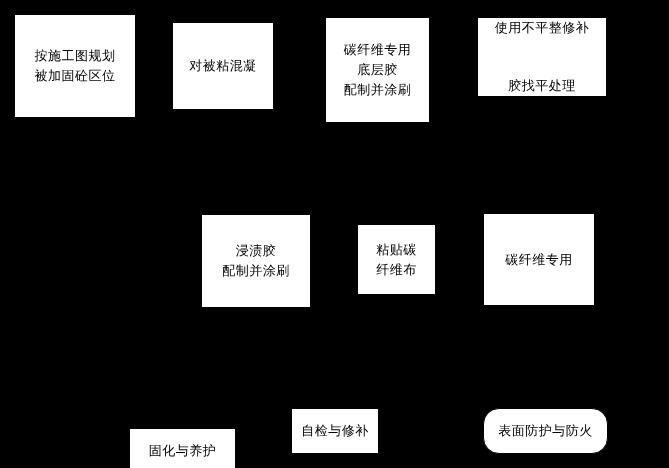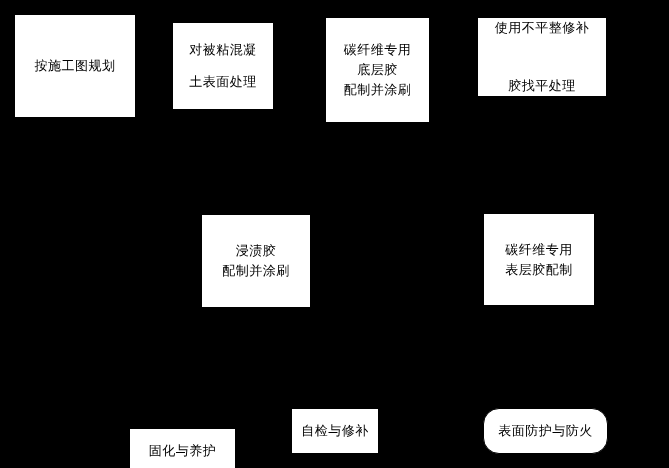--- a/index.html
+++ b/index.html
@@ -51,47 +51,50 @@
     border-color: transparent transparent transparent #000000;
   }
 </style>
 </head>
 <body>
 
 <div id="canvas">
 
   <div class="node" style="left:14px; top:14px; width:122px; height:104px;">
     <span class="ln">按施工图规划</span>
+    <span class="ln">被加固砼区位</span>
   </div>
 
   <div class="node" style="left:172px; top:22px; width:102px; height:88px;gap:12px;">
     <span class="ln">对被粘混凝</span>
-    <span class="ln">土表面处理</span>
   </div>
 
   <div class="node" style="left:325px; top:17px; width:105px; height:106px;">
     <span class="ln">碳纤维专用</span>
     <span class="ln">底层胶</span>
     <span class="ln">配制并涂刷</span>
   </div>
 
   <div class="node" style="left:477px; top:17px; width:130px; height:80px;justify-content:space-between;">
     <span class="ln">使用不平整修补</span>
     <span class="ln">胶找平处理</span>
   </div>
 
   <div class="node" style="left:201px; top:214px; width:110px; height:94px;">
     <span class="ln">浸渍胶</span>
     <span class="ln">配制并涂刷</span>
   </div>
 
+  <div class="node" style="left:357px; top:224px; width:79px; height:71px;">
+    <span class="ln">粘贴碳</span>
+    <span class="ln">纤维布</span>
+  </div>
 
   <div class="node" style="left:483px; top:213px; width:112px; height:93px;">
     <span class="ln">碳纤维专用</span>
-    <span class="ln">表层胶配制</span>
   </div>
 
   <div class="node" style="left:129px; top:408px; width:107px; height:46px;margin-top:20px;">
     <span class="ln">固化与养护</span>
   </div>
 
   <div class="node" style="left:291px; top:408px; width:88px; height:46px;">
     <span class="ln">自检与修补</span>
   </div>
 

